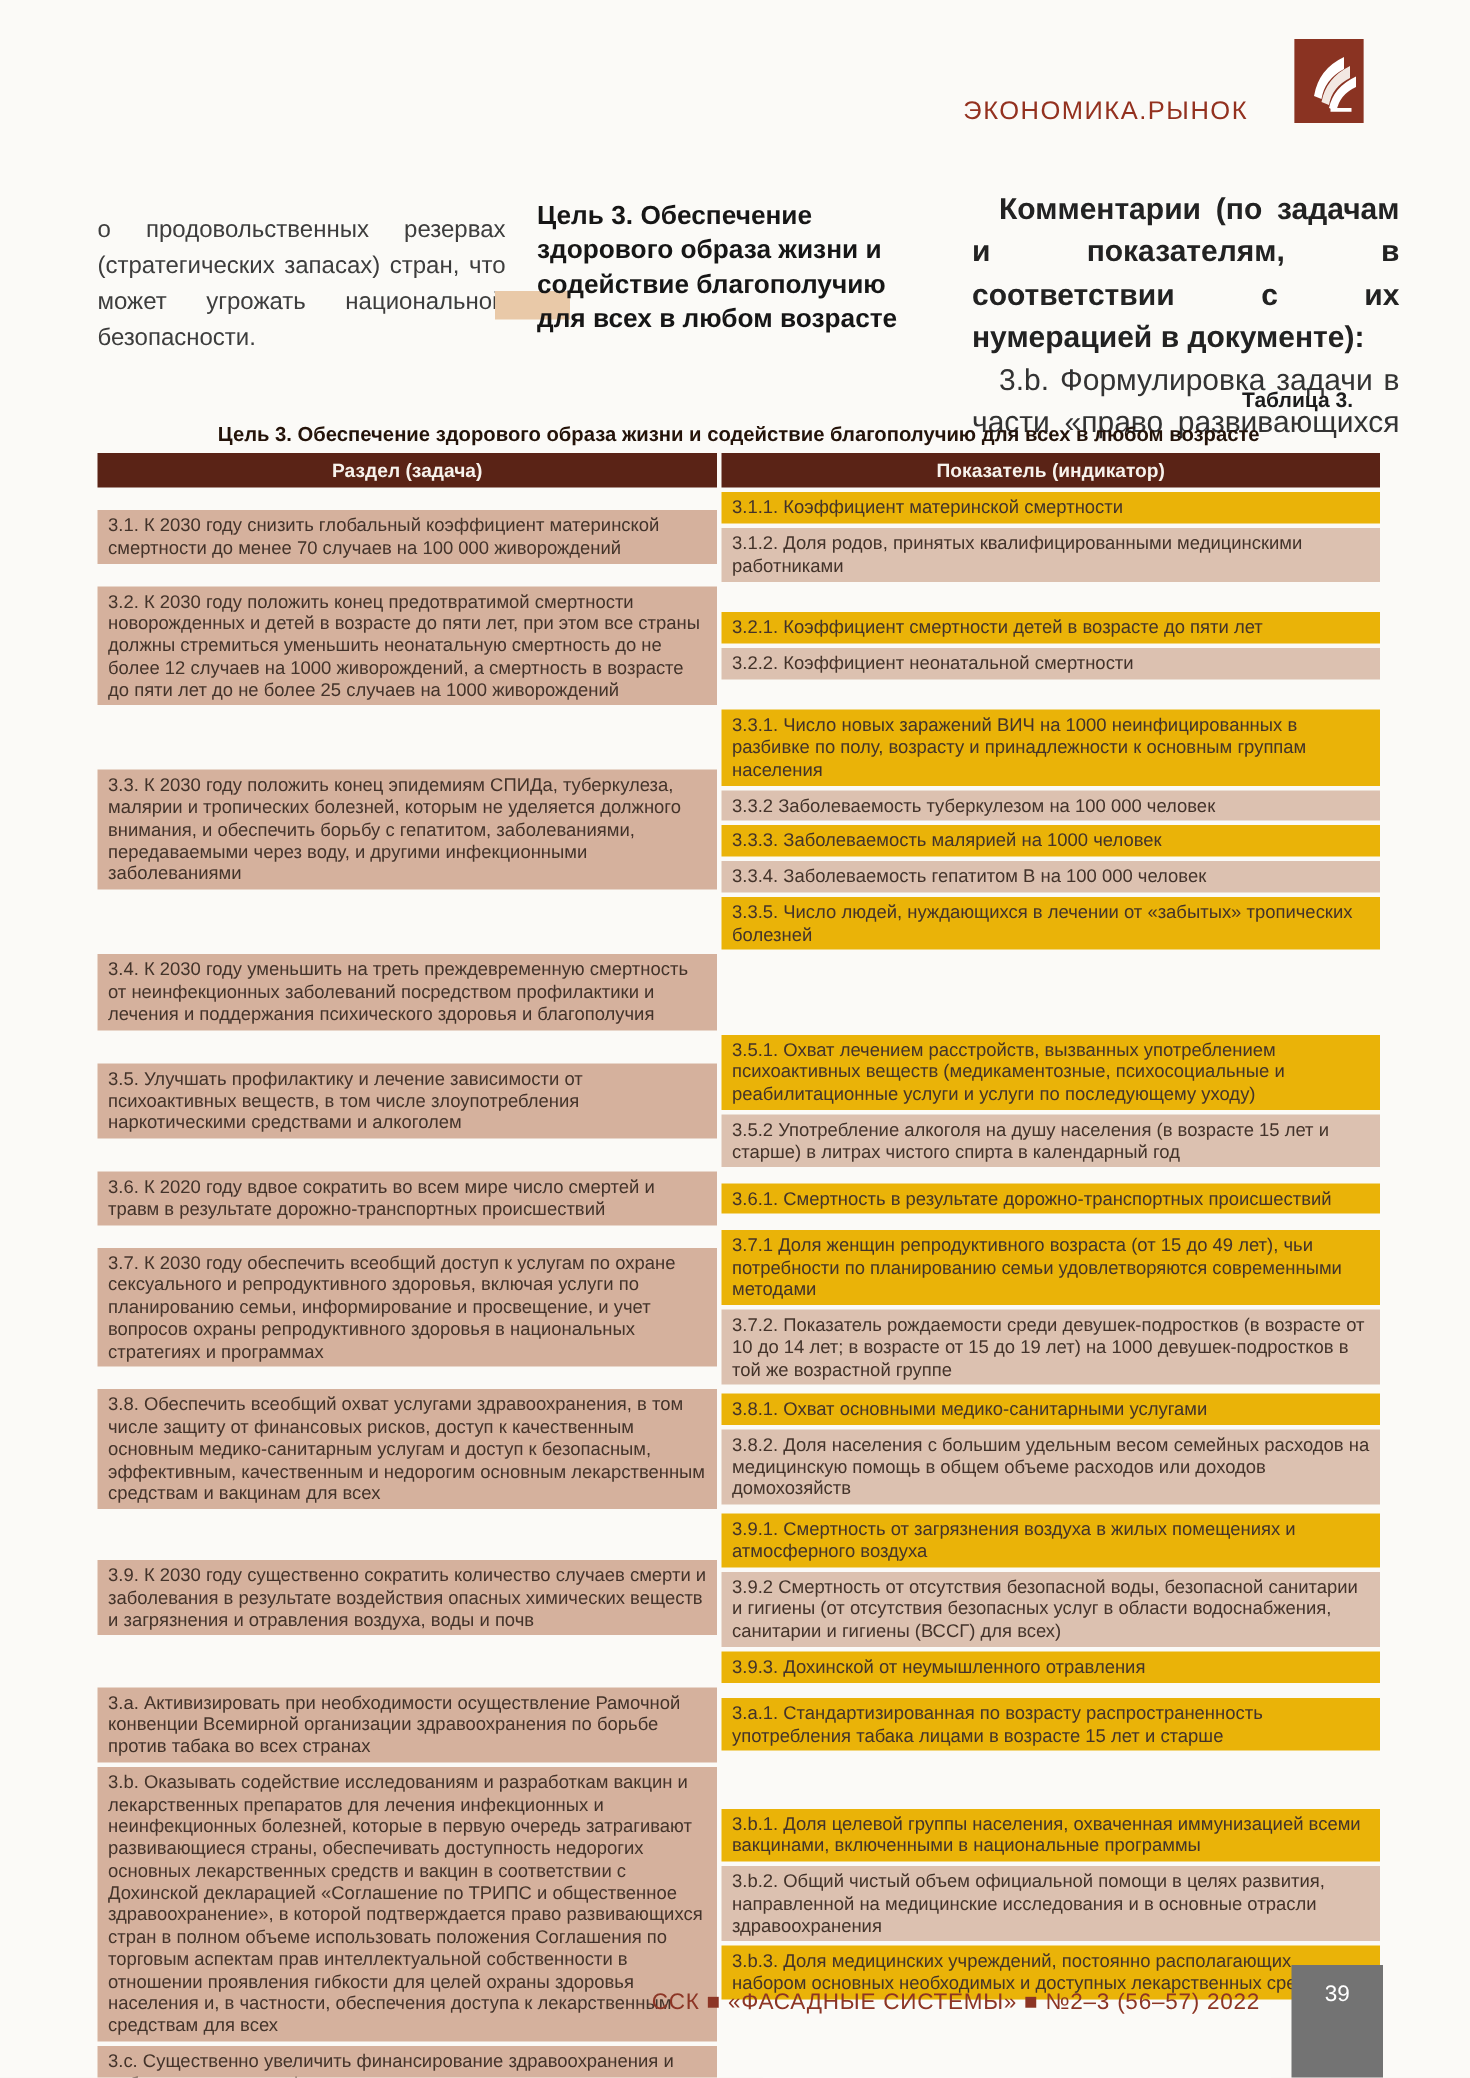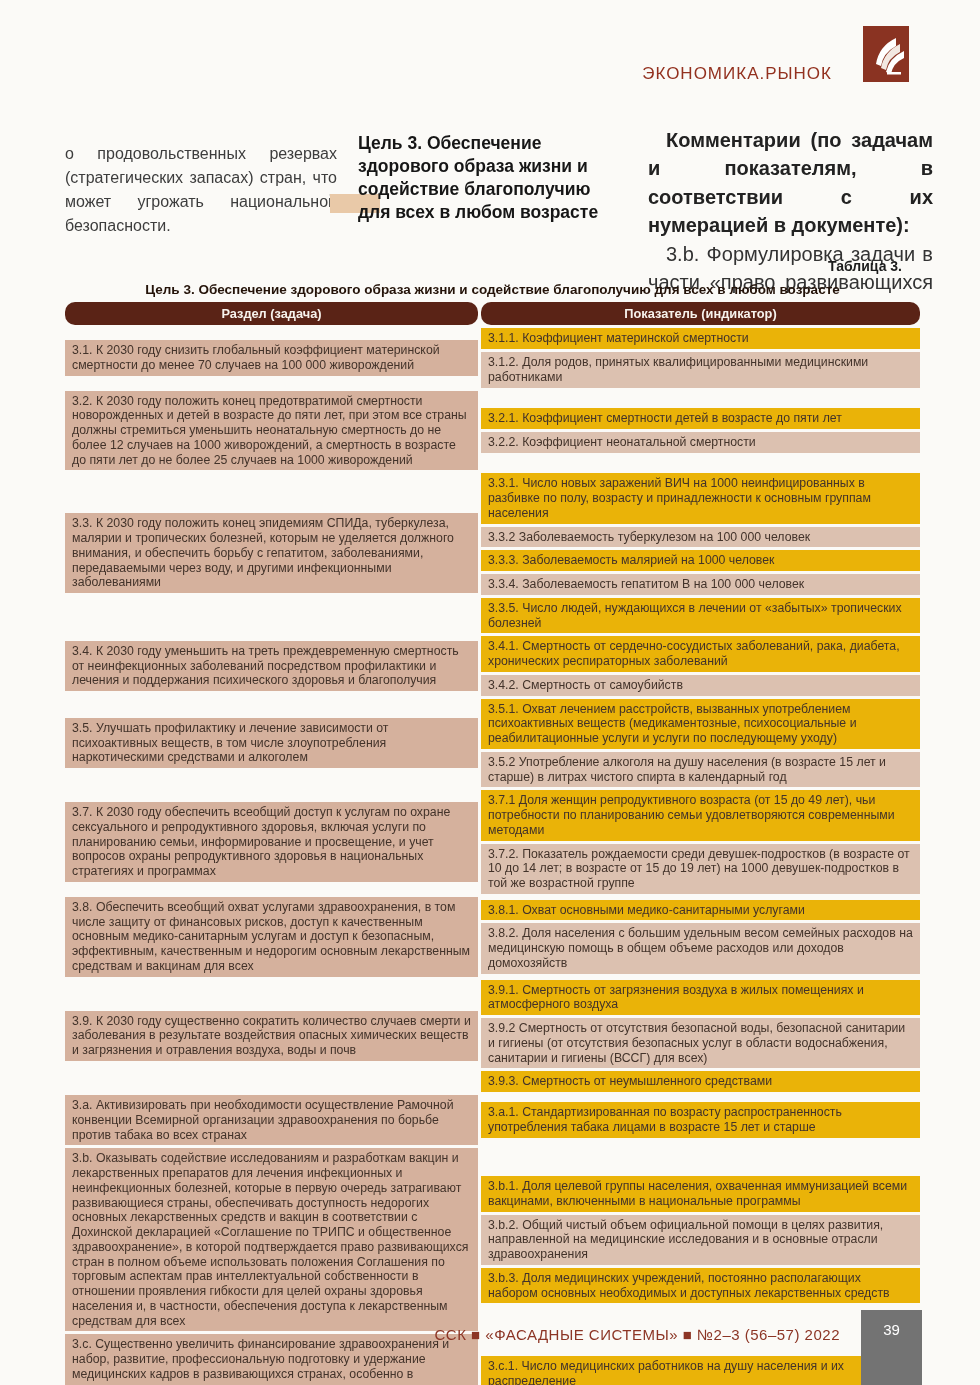--- a/index.html
+++ b/index.html
@@ -24,21 +24,21 @@
 
   
   .table-label{position:absolute;top:258px;right:78px;font-size:14px;font-weight:bold;color:#1c1c1c;}
   .table-caption{position:absolute;top:282px;left:65px;width:855px;text-align:center;
     font-size:13.5px;font-weight:bold;color:#241309;}
 
   
   .dtable{position:absolute;left:65px;top:302px;width:855px;font-size:12.3px;line-height:1.2;color:#43332a;}
   .thead{display:flex;gap:3px;margin-bottom:3px;}
   .th{background:#5a2316;color:#f7f2ec;font-weight:bold;text-align:center;
-    padding:4px 6px;font-size:12.8px;border-radius:10px;}
+    padding:4px 6px;font-size:12.8px;}
   .th.w1{width:401px;flex:0 0 aupx;flex:0 0 401px;}
   .th.w2{flex:1;}
   .trow{display:flex;gap:3px;margin-bottom:3px;align-items:center;}
   .task{flex:0 0 399px;width:399px;padding:3px 7px;background:#d5b19d;}
   .ind-stack{flex:1;display:flex;flex-direction:column;gap:3px;}
   .ind{padding:3px 7px;display:flex;flex-direction:column;justify-content:center;}
   .ca{background:#eab308;}
   .cb{background:#dcc1b0;}
   .grow{flex:1 1 auto;}
 
@@ -104,34 +104,36 @@
         <div class="ind ca">3.3.1. Число новых заражений ВИЧ на 1000 неинфицированных в разбивке по полу, возрасту и принадлежности к основным группам населения</div>
         <div class="ind cb">3.3.2 Заболеваемость туберкулезом на 100 000 человек</div>
         <div class="ind ca">3.3.3. Заболеваемость малярией на 1000 человек</div>
         <div class="ind cb">3.3.4. Заболеваемость гепатитом В на 100 000 человек</div>
         <div class="ind ca grow">3.3.5. Число людей, нуждающихся в лечении от «забытых» тропических болезней</div>
       </div>
     </div>
 
     <div class="trow">
       <div class="task">3.4. К 2030 году уменьшить на треть преждевременную смертность от неинфекционных заболеваний посредством профилактики и лечения и поддержания психического здоровья и благополучия</div>
-      <div class="ind-stack">
-        <div class="ind ca">3.4.1. Смертность от сердечно-сосудистых заболеваний, рака, диабета, хронических респираторных заболеваний</div>
-        <div class="ind cb grow">3.4.2. Смертность от самоубийств</div>
-      </div>
     </div>
 
     <div class="trow">
       <div class="task">3.5. Улучшать профилактику и лечение зависимости от психоактивных веществ, в том числе злоупотребления наркотическими средствами и алкоголем</div>
       <div class="ind-stack">
         <div class="ind ca">3.5.1. Охват лечением расстройств, вызванных употреблением психоактивных веществ (медикаментозные, психосоциальные и реабилитационные услуги и услуги по последующему уходу)</div>
         <div class="ind cb grow">3.5.2 Употребление алкоголя на душу населения (в возрасте 15 лет и старше) в литрах чистого спирта в календарный год</div>
       </div>
     </div>
 
+    <div class="trow">
+      <div class="task">3.6. К 2020 году вдвое сократить во всем мире число смертей и травм в результате дорожно-транспортных происшествий</div>
+      <div class="ind-stack">
+        <div class="ind ca grow">3.6.1. Смертность в результате дорожно-транспортных происшествий</div>
+      </div>
+    </div>
 
     <div class="trow">
       <div class="task">3.7. К 2030 году обеспечить всеобщий доступ к услугам по охране сексуального и репродуктивного здоровья, включая услуги по планированию семьи, информирование и просвещение, и учет вопросов охраны репродуктивного здоровья в национальных стратегиях и программах</div>
       <div class="ind-stack">
         <div class="ind ca">3.7.1 Доля женщин репродуктивного возраста (от 15 до 49 лет), чьи потребности по планированию семьи удовлетворяются современными методами</div>
         <div class="ind cb grow">3.7.2. Показатель рождаемости среди девушек-подростков (в возрасте от 10 до 14 лет; в возрасте от 15 до 19 лет) на 1000 девушек-подростков в той же возрастной группе</div>
       </div>
     </div>
 
     <div class="trow">
@@ -140,21 +142,21 @@
         <div class="ind ca">3.8.1. Охват основными медико-санитарными услугами</div>
         <div class="ind cb grow">3.8.2. Доля населения с большим удельным весом семейных расходов на медицинскую помощь в общем объеме расходов или доходов домохозяйств</div>
       </div>
     </div>
 
     <div class="trow">
       <div class="task">3.9. К 2030 году существенно сократить количество случаев смерти и заболевания в результате воздействия опасных химических веществ и загрязнения и отравления воздуха, воды и почв</div>
       <div class="ind-stack">
         <div class="ind ca">3.9.1. Смертность от загрязнения воздуха в жилых помещениях и атмосферного воздуха</div>
         <div class="ind cb">3.9.2 Смертность от отсутствия безопасной воды, безопасной санитарии и гигиены (от отсутствия безопасных услуг в области водоснабжения, санитарии и гигиены (ВССГ) для всех)</div>
-        <div class="ind ca grow">3.9.3. Смертность от неумышленного средствами</div>
+        <div class="ind ca grow">3.9.3. Дохинской от неумышленного отравления</div>
       </div>
     </div>
 
     <div class="trow">
       <div class="task">3.a. Активизировать при необходимости осуществление Рамочной конвенции Всемирной организации здравоохранения по борьбе против табака во всех странах</div>
       <div class="ind-stack">
         <div class="ind ca grow">3.a.1. Стандартизированная по возрасту распространенность употребления табака лицами в возрасте 15 лет и старше</div>
       </div>
     </div>
 

